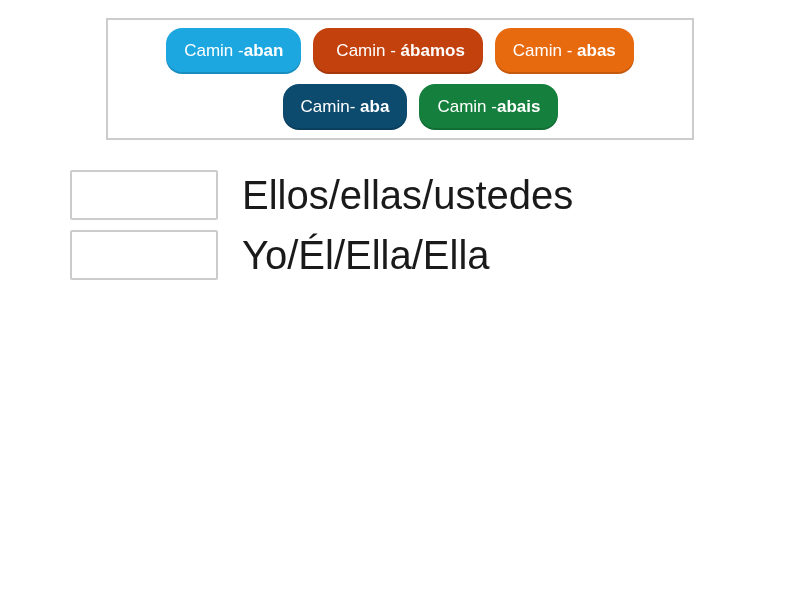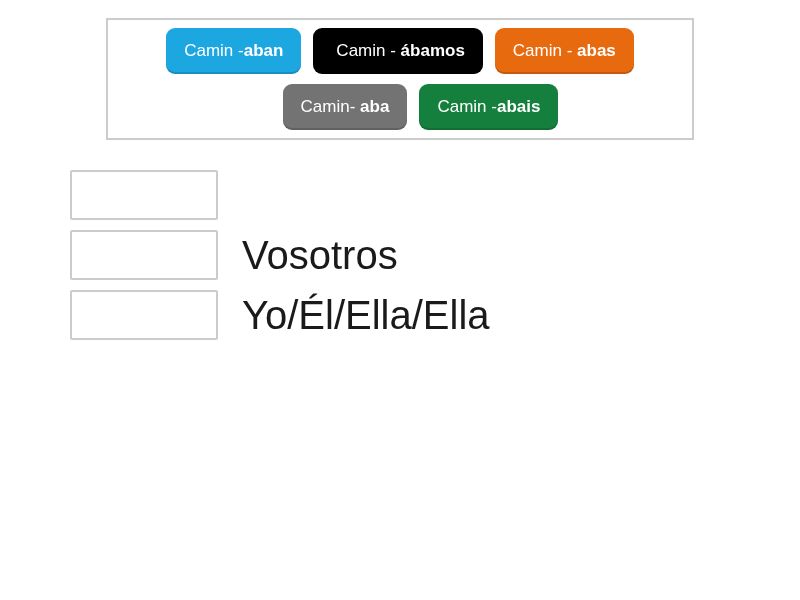--- a/index.html
+++ b/index.html
@@ -16,35 +16,35 @@
   border: 2px solid #ccc;
   padding: 8px 10px;
   display: flex;
   flex-wrap: wrap;
   justify-content: center;
   gap: 10px 12px;
 }
 .tile {
   height: 46px;
   padding: 0 18px;
-  border-radius: 9px;
+  border-radius: 16px;
   color: #fff;
   font-size: 17px;
   line-height: 46px;
   text-align: center;
   cursor: grab;
   white-space: nowrap;
   box-shadow: inset 0 -2px 0 rgba(0,0,0,0.15);
 }
 .tile .light { font-weight: 400; }
 .tile .bold  { font-weight: 700; }
 .blue   { background: #1da7e1; }
-.red    { background: #000000; padding-left: 23px; }
+.red    { background: #c2410c; padding-left: 23px; }
 .orange { background: #e86a0f; }
-.green  { background: #737373; margin-left: 41px; }
+.green  { background: #0c4a6e; margin-left: 41px; }
 .purple { background: #15803d; }
 
 .match-list {
   margin-left: 70px;
 }
 .match-row {
   display: flex;
   align-items: center;
   margin-bottom: 10px;
 }
@@ -79,22 +79,19 @@
     <span class="light">Camin- </span><span class="bold">aba</span>
   </div>
   <div class="tile purple">
     <span class="light">Camin -</span><span class="bold">abais</span>
   </div>
 </div>
 
 <div class="match-list">
   <div class="match-row">
     <div class="dropzone"></div>
-  </div>
-  <div class="match-row">
-    <div class="dropzone"></div>
-    <div class="prompt">Vosotros</div>
+    <div class="prompt">Ellos/ellas/ustedes</div>
   </div>
   <div class="match-row">
     <div class="dropzone"></div>
     <div class="prompt">Yo/Él/Ella/Ella</div>
   </div>
 </div>
 
 </body></html>

